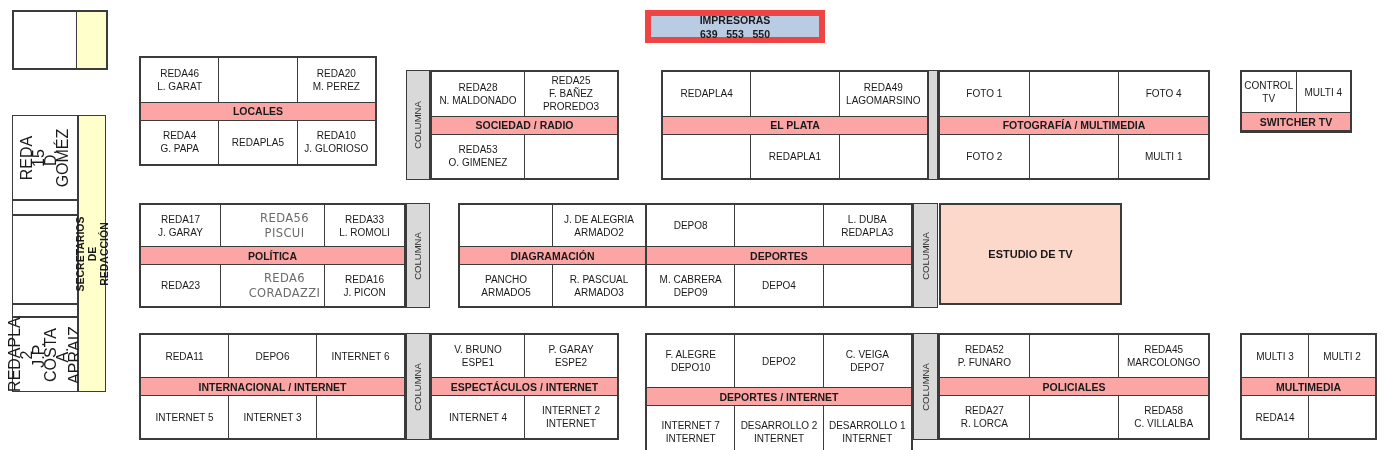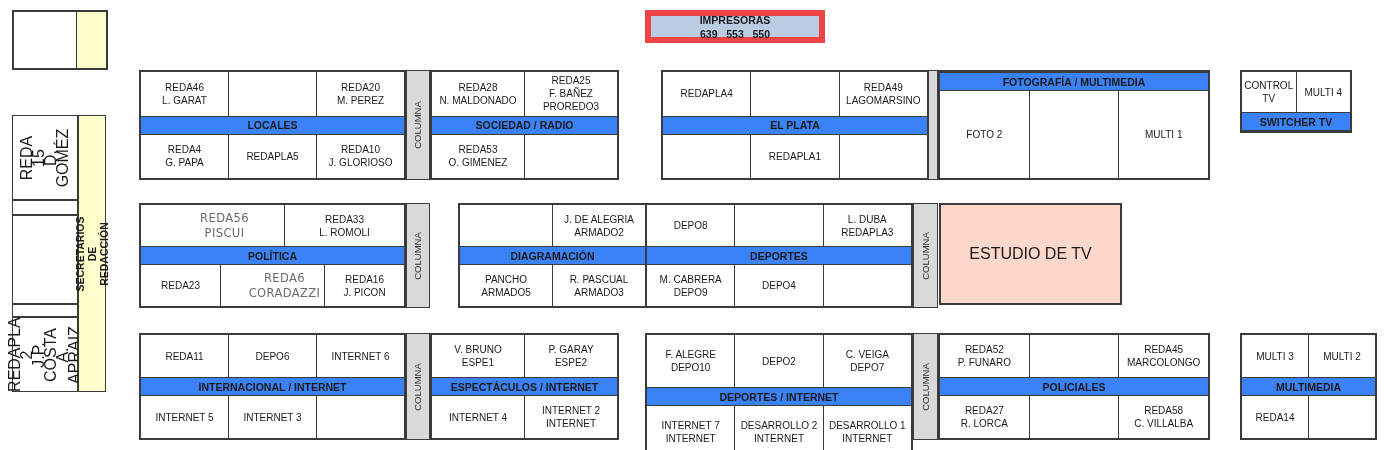--- a/index.html
+++ b/index.html
@@ -34,24 +34,24 @@
 
   
   .group{position:absolute;box-sizing:border-box;border:2px solid #3b3b3b;
          display:flex;flex-direction:column;background:#fff;}
   .grow{display:flex;flex:1;min-height:0;}
   .cell{flex:1;display:flex;align-items:center;justify-content:center;text-align:center;
         white-space:pre-line;font-size:10px;line-height:13px;border-left:1px solid #3b3b3b;}
   .cell:first-child{border-left:none;}
   .cell.alt{font-family:"DejaVu Sans", sans-serif;font-size:11.5px;color:#6b6b6b;
             letter-spacing:0.4px;line-height:15px;padding-left:24px;}
-  .band{height:17px;background:#3b82f6;border-top:1px solid #3b3b3b;border-bottom:1px solid #3b3b3b;
+  .band{height:17px;background:#fca5a5;border-top:1px solid #3b3b3b;border-bottom:1px solid #3b3b3b;
         display:flex;align-items:center;justify-content:center;font-weight:bold;font-size:10.5px;}
 
-  .g-locales{left:139px;top:70px;width:267px;height:110px;}
+  .g-locales{left:139px;top:56px;width:238px;height:110px;}
   .g-sociedad-radio{left:430px;top:70px;width:189px;height:110px;}
   .g-el-plata{left:645px;top:70px;width:268px;height:110px;margin-left:16px;}
   .g-fotografia-multimedia{left:938px;top:70px;width:272px;height:110px;}
   .g-switcher-tv{left:1240px;top:70px;width:112px;height:63px;}
   .g-politica{left:139px;top:203px;width:267px;height:105px;}
   .g-diagramacion{left:430px;top:203px;width:189px;height:105px;margin-left:28px;}
   .g-deportes{left:645px;top:203px;width:268px;height:105px;}
   .g-internacional-internet{left:139px;top:333px;width:267px;height:107px;}
   .g-espectaculos-internet{left:430px;top:333px;width:189px;height:107px;}
   .g-deportes-internet{left:645px;top:333px;width:268px;height:127px;}
@@ -63,21 +63,21 @@
            display:flex;align-items:center;justify-content:center;font-size:9.5px;color:#2e2e2e;}
   .col-a{left:406px;top:70px;width:24px;height:110px;}
   .col-b{left:913px;top:70px;width:25px;height:110px;}
   .col-c{left:406px;top:203px;width:24px;height:105px;}
   .col-d{left:913px;top:203px;width:25px;height:105px;}
   .col-e{left:406px;top:333px;width:24px;height:107px;}
   .col-f{left:913px;top:333px;width:25px;height:107px;}
 
   
   .estudio{left:939px;top:203px;width:183px;height:102px;background:#fcd8ca;
-           border:2px solid #3b3b3b;font-weight:normal;font-size:16px;}
+           border:2px solid #3b3b3b;font-weight:bold;font-size:11px;}
 </style>
 </head>
 <body>
 
 <div class="canvas" id="plan">
 
   <div class="abs corner-box">
     <div class="corner-white"></div>
     <div class="corner-yellow"></div>
   </div>
@@ -164,36 +164,43 @@
 LAGOMARSINO</div>
       </div>
       <div class="band">EL PLATA</div>
       <div class="grow">
         <div class="cell"></div>
         <div class="cell">REDAPLA1</div>
         <div class="cell"></div>
       </div>
     </div>
     <div class="group g-fotografia-multimedia">
+      <div class="grow">
+        <div class="cell">FOTO 1</div>
+        <div class="cell"></div>
+        <div class="cell">FOTO 4</div>
+      </div>
       <div class="band">FOTOGRAFÍA / MULTIMEDIA</div>
       <div class="grow">
         <div class="cell">FOTO 2</div>
         <div class="cell"></div>
         <div class="cell">MULTI 1</div>
       </div>
     </div>
     <div class="group g-switcher-tv">
       <div class="grow">
         <div class="cell">CONTROL TV</div>
         <div class="cell">MULTI 4</div>
       </div>
       <div class="band">SWITCHER TV</div>
     </div>
     <div class="group g-politica">
       <div class="grow">
+        <div class="cell">REDA17
+J. GARAY</div>
         <div class="cell alt">REDA56
 PISCUI</div>
         <div class="cell">REDA33
 L. ROMOLI</div>
       </div>
       <div class="band">POLÍTICA</div>
       <div class="grow">
         <div class="cell">REDA23</div>
         <div class="cell alt">REDA6
 CORADAZZI</div>

